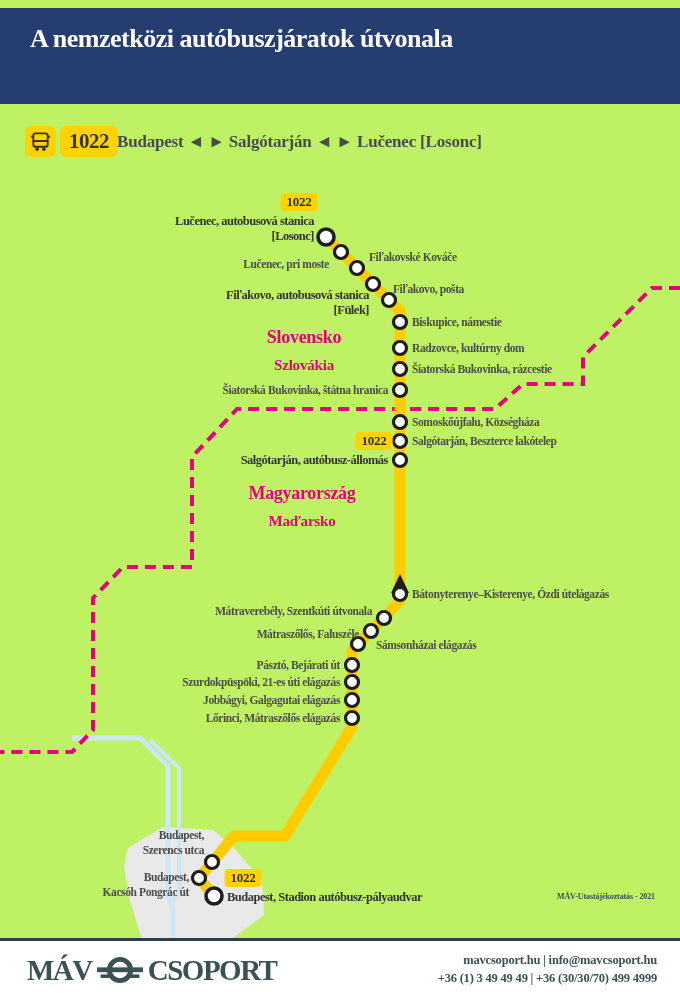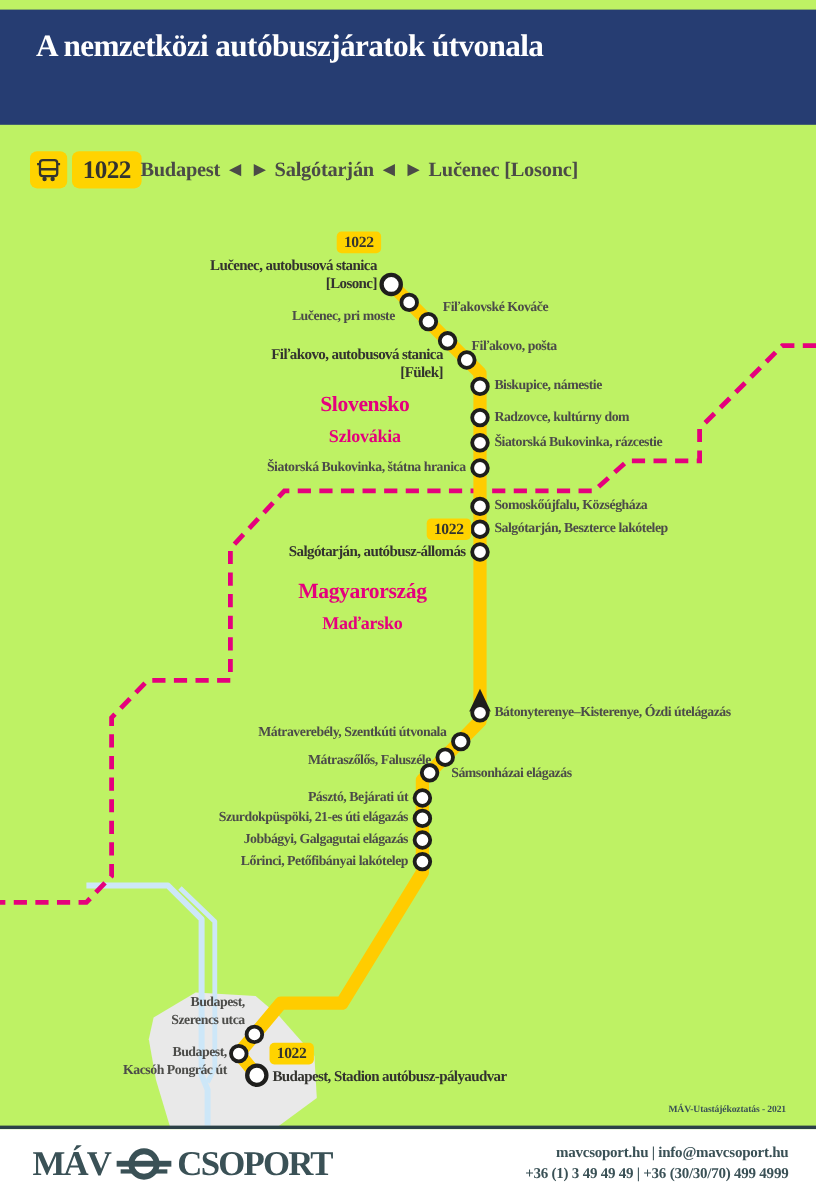--- a/index.html
+++ b/index.html
@@ -36,21 +36,21 @@
 
   .map-badge{position:absolute;transform:translate(-50%,-50%);background:var(--badge-yellow,#FFD300);
              color:var(--label-dark,#33332F);font-size:13px;font-weight:bold;border-radius:4px;
              padding:1px 6px;letter-spacing:-0.3px;}
 
   .country-label{position:absolute;transform:translate(-50%,-50%);color:var(--pink,#E5007D);
                  font-weight:bold;white-space:nowrap;}
   .country-label.primary{font-size:18px;letter-spacing:-0.3px;}
   .country-label.secondary{font-size:15px;letter-spacing:-0.2px;}
 
-  .credit{position:absolute;right:25px;top:920px;font-size:8px;font-weight:bold;
+  .credit{position:absolute;right:25px;top:892px;font-size:8px;font-weight:bold;
           color:var(--footer-slate,#3A5156);letter-spacing:-0.1px;}
 
   
   .footer-rule{position:absolute;left:0;top:938px;width:680px;height:3px;background:#2C4147;}
   .footer{position:absolute;left:0;top:941px;width:680px;height:60px;background:#fff;}
   .mav-logo{position:absolute;left:27px;top:952px;display:flex;align-items:center;gap:5px;
             color:var(--footer-slate,#3A5156);font-size:29px;font-weight:bold;letter-spacing:-1.5px;}
   .mav-logo svg{display:block;}
   .footer-contact{position:absolute;right:23px;top:951px;text-align:right;
             color:var(--footer-slate,#3A5156);font-size:12.5px;font-weight:bold;line-height:18px;letter-spacing:-0.2px;}
@@ -173,21 +173,21 @@
       <div class="stop-label left" style="right: 340px; top: 665px;">
         <div>Pásztó, Bejárati út</div>
       </div>
       <div class="stop-label left" style="right: 340px; top: 682px;">
         <div>Szurdokpüspöki, 21-es úti elágazás</div>
       </div>
       <div class="stop-label left" style="right: 340px; top: 700px;">
         <div>Jobbágyi, Galgagutai elágazás</div>
       </div>
       <div class="stop-label left" style="right: 340px; top: 718px;">
-        <div>Lőrinci, Petőfibányai lakótelep</div>
+        <div>Lőrinci, Mátraszőlős elágazás</div>
       </div>
       <div class="stop-label left" style="right: 476px; top: 843px;">
         <div>Budapest,</div>
         <div>Szerencs utca</div>
       </div>
       <div class="stop-label left" style="right: 491px; top: 885px;">
         <div>Budapest,</div>
         <div>Kacsóh Pongrác út</div>
       </div>
       <div class="stop-label right major" style="left: 227px; top: 897px;">

